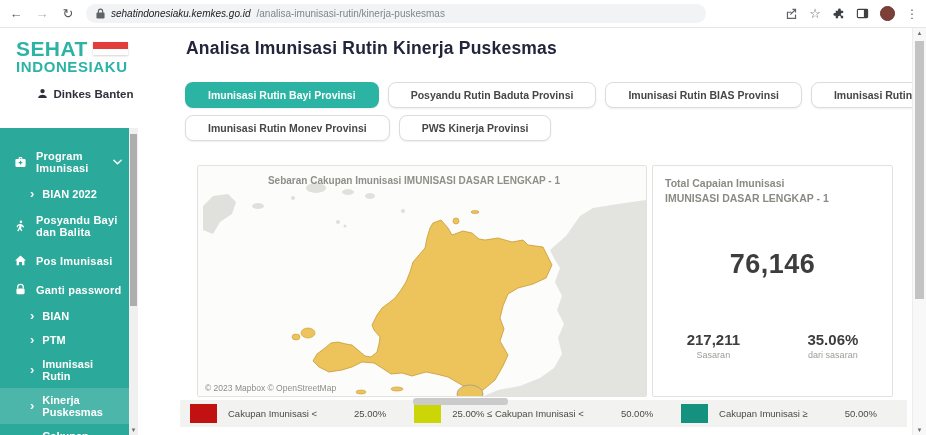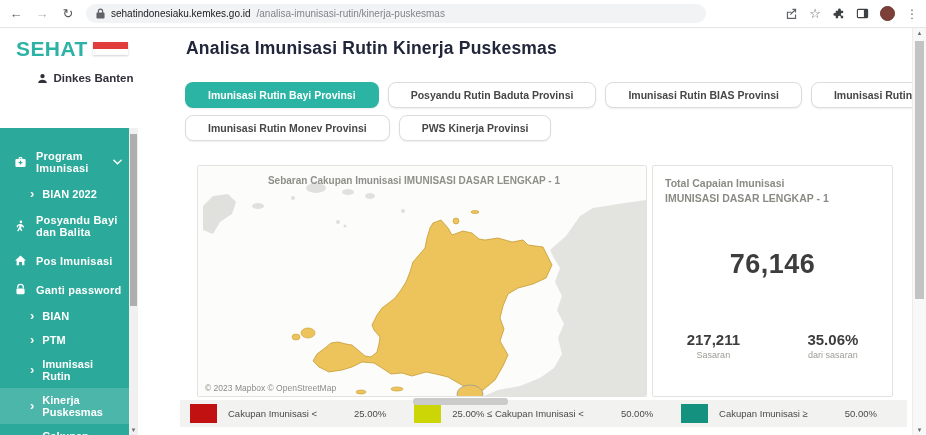--- a/index.html
+++ b/index.html
@@ -4,21 +4,21 @@
 <style>
   html,body{margin:0;padding:0;}
   body{width:926px;height:435px;overflow:hidden;font-family:"Liberation Sans",sans-serif;background:#fff;}
   .stage{position:relative;width:926px;height:435px;background:#fff;}
 
   
   .chrome{position:absolute;left:0;top:0;width:926px;height:28px;background:#fff;border-bottom:1px solid #e6e6e6;display:flex;align-items:center;box-sizing:border-box;padding:0 8px;gap:10px;}
   .nav-ic{font-size:13px;color:#595959;width:16px;text-align:center;line-height:1;}
   .nav-ic.dis{color:#b3b3b3;}
   .urlbar{flex:1;max-width:600px;height:19px;background:#f1f3f4;border-radius:10px;display:flex;align-items:center;gap:6px;padding:0 10px;}
-  .urlbar .host{font-size:10px;color:#202124;}
+  .urlbar .host{font-size:10px;color:#202124;font-style:italic;}
   .urlbar .path{font-size:10px;color:#80868b;}
   .chrome-right{margin-left:auto;display:flex;align-items:center;gap:11px;}
   .chrome-right .g{color:#5f6368;font-size:12px;line-height:1;}
   .avatar{width:15px;height:15px;border-radius:50%;background:#7c4038;border:1px solid #6a332c;box-sizing:border-box;}
 
   
   .sidebar{position:absolute;left:0;top:28px;width:138px;bottom:0;}
   .side-head{position:absolute;left:0;top:0;width:170px;height:100px;background:#fff;}
   .logo{padding:10px 0 0 16px;line-height:1.02;}
   .logo .l1{font-size:21px;font-weight:800;color:#2cb3a5;letter-spacing:0.4px;display:flex;align-items:center;gap:5px;}
@@ -108,20 +108,21 @@
   <div class="sidebar">
     <div class="side-head">
       <div class="logo">
         <div class="l1">
             <span>SEHAT</span>
             <span class="flag">
               <span class="t" style="display:block;"></span>
               <span class="b" style="display:block;"></span>
             </span>
           </div>
+        <div class="l2">INDONESIAKU</div>
       </div>
       <div class="side-user">
         <svg width="11" height="11" viewBox="0 0 12 12">
             <circle cx="6" cy="3.4" r="2.4" fill="#30303c"></circle>
             <path d="M1.2 11c.4-2.4 2.4-3.6 4.8-3.6s4.4 1.2 4.8 3.6z" fill="#30303c"></path>
           </svg>
         <span>Dinkes Banten</span>
       </div>
     </div>
 

